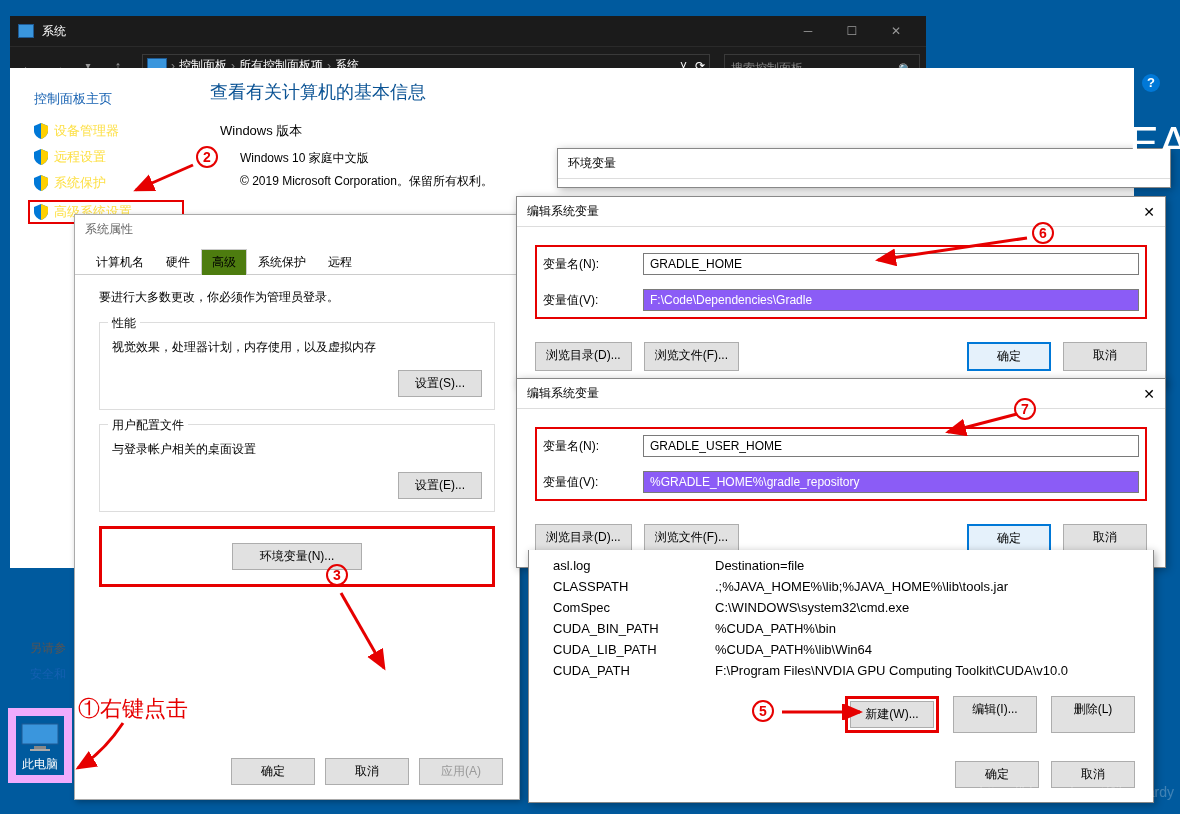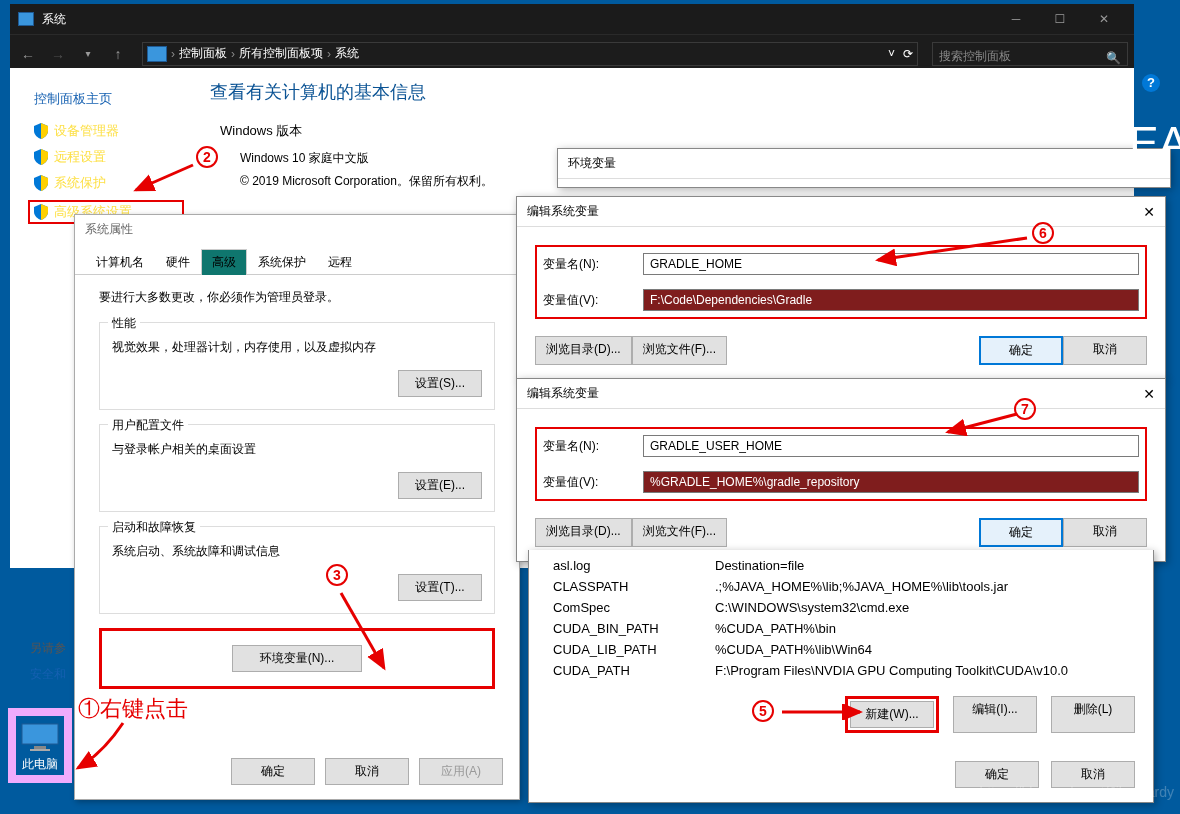--- a/index.html
+++ b/index.html
@@ -1,19 +1,19 @@
 <!DOCTYPE html>
 <html><head>
 <meta charset="utf-8">
 <style>
   * { box-sizing: border-box; margin: 0; padding: 0; font-family: "Segoe UI", "Microsoft YaHei", sans-serif; }
   body { width: 1180px; height: 814px; background: #005a9e; position: relative; overflow: hidden; font-size: 12px; }
   
   
-  .main-window { position: absolute; left: 10px; top: 4px; width: 1124px; height: 72px; background: #fca5a5; }
+  .main-window { position: absolute; left: 10px; top: 16px; width: 916px; height: 72px; background: #fca5a5; }
   .titlebar { height: 30px; background: #1b1b1b; color: #fff; display: flex; align-items: center; padding: 0 8px; }
   .titlebar .icon { width: 16px; height: 14px; background: #3a96dd; margin-right: 8px; display:inline-block; border:1px solid #1e5a94;}
   .titlebar .spacer { flex: 1; }
   .titlebar .winbtn { width: 44px; height: 30px; display: flex; align-items: center; justify-content: center; color:#999;}
   .toolbar { height: 38px; background: #1c1c1c; color: #fff; display: flex; align-items: center; padding: 0 6px; gap: 6px; border-top:1px solid #2a2a2a;}
   .nav-btn { width: 24px; text-align:center; color:#999; font-size:14px;}
   .mon-icon{ width:20px; height:16px; background:#3a96dd; border:1px solid #1e5a94; display:inline-block;}
   .breadcrumb { flex:1; display:flex; align-items:center; height:24px; border:1px solid #3a3a3a; padding:0 4px; gap:4px; margin-left:6px; margin-right:8px;}
   .bc-sep{color:#888;}
   .bc-drop{margin-left:auto; display:flex; gap:2px;}
@@ -34,21 +34,21 @@
   .sys-main .ver{ margin-left:30px; font-size:12px; margin-bottom:6px;}
   .sys-main .copy{ margin-left:30px; font-size:12px;}
   
   .help-icon{ position:absolute; right:20px; top:74px; width:18px; height:18px; border-radius:50%; background:#0078d7; color:#fff; text-align:center; line-height:18px; font-size:13px; font-weight:bold;}
   
   
   .props-dlg{ position:absolute; left:74px; top:214px; width:446px; height:586px; background:#fff; border:1px solid #aaa; box-shadow:2px 2px 6px rgba(0,0,0,0.3);}
   .props-dlg .dlg-title{ height:28px; padding:6px 10px; font-size:12px; color:#666;}
   .props-dlg .tabs{ display:flex; padding:0 10px; border-bottom:1px solid #ccc; margin-top:6px;}
   .props-dlg .tab{ padding:4px 10px; font-size:12px; border:1px solid transparent; border-bottom:none; margin-bottom:-1px;}
-  .props-dlg .tab.active{ border-color:#ccc; background:#0f766e;}
+  .props-dlg .tab.active{ border-color:#ccc; background:#4d7c0f;}
   .props-body{ padding:14px 24px;}
   .props-body .note{ font-size:12px; margin-bottom:16px;}
   .group{ border:1px solid #ddd; padding:10px 12px 12px; margin-bottom:14px; position:relative;}
   .group .legend{ position:absolute; top:-8px; left:8px; background:#fff; padding:0 4px; font-size:12px;}
   .group .desc{ font-size:12px; margin:6px 0 14px;}
   .btn{ display:inline-block; min-width:84px; padding:4px 10px; background:#e1e1e1; border:1px solid #adadad; font-size:12px; text-align:center; cursor:pointer;}
   .btn-row-right{ text-align:right;}
   .bottom-row{ position:absolute; bottom:14px; right:16px; display:flex; gap:10px;}
   .btn.disabled{ color:#999;}
   .env-hl{ border:3px solid #e60000; padding:14px 10px; margin:8px 0 0 0; text-align:center;}
@@ -57,23 +57,23 @@
   .sidelbl2{ position:absolute; left:30px; top:666px; font-size:12px; color:#1560b1;}
   
   
   .env-dlg{ position:absolute; background:#fff; border:1px solid #888; box-shadow:2px 2px 8px rgba(0,0,0,0.3);}
   .env-title{ height:30px; display:flex; align-items:center; padding:0 10px; font-size:12px; border-bottom:1px solid #ddd;}
   .env-title .close{ margin-left:auto; font-size:14px; cursor:pointer;}
   .edit-body{ padding:18px 18px 14px;}
   .field-row{ display:flex; align-items:center; margin-bottom:14px;}
   .field-row label{ width:100px; font-size:12px;}
   .field-row .inp{ flex:1; height:22px; border:1px solid #7a7a7a; padding:2px 6px; font-size:12px;}
-  .field-row .inp.sel{ background:#7f1d1d; color:#fff;}
+  .field-row .inp.sel{ background:#8b5cf6; color:#fff;}
   .hl-red{ border:2px solid #e60000; padding:6px;}
-  .dlg-btns{ display:flex; gap:0; margin-top:17px;}
+  .dlg-btns{ display:flex; gap:12px; margin-top:23px;}
   .dlg-btns .spacer{flex:1;}
   .btn.primary{ border:2px solid #0078d7; background:#e5f1fb;}
   
   
   .varlist{ padding:4px 18px 14px;}
   .varlist table{ width:100%; font-size:13px;}
   .varlist td{ padding:2px 4px;}
   .varlist td:first-child{ width:160px;}
   .list-btns{ display:flex; gap:14px; justify-content:flex-end; margin-top:14px;}
   .hl-btn{ border:3px solid #e60000; padding:2px;}
@@ -189,25 +189,20 @@
     <div class="group">
       <span class="legend">性能</span>
       <div class="desc">视觉效果，处理器计划，内存使用，以及虚拟内存</div>
       <div class="btn-row-right"><span class="btn">设置(S)...</span></div>
     </div>
     <div class="group">
       <span class="legend">用户配置文件</span>
       <div class="desc">与登录帐户相关的桌面设置</div>
       <div class="btn-row-right"><span class="btn">设置(E)...</span></div>
     </div>
-    <div class="group">
-      <span class="legend">启动和故障恢复</span>
-      <div class="desc">系统启动、系统故障和调试信息</div>
-      <div class="btn-row-right"><span class="btn">设置(T)...</span></div>
-    </div>
     <div class="env-hl">
       <span class="btn" style="min-width:130px">环境变量(N)...</span>
     </div>
   </div>
   <div class="bottom-row">
     <span class="btn">确定</span>
     <span class="btn">取消</span>
     <span class="btn disabled">应用(A)</span>
   </div>
 </div>

